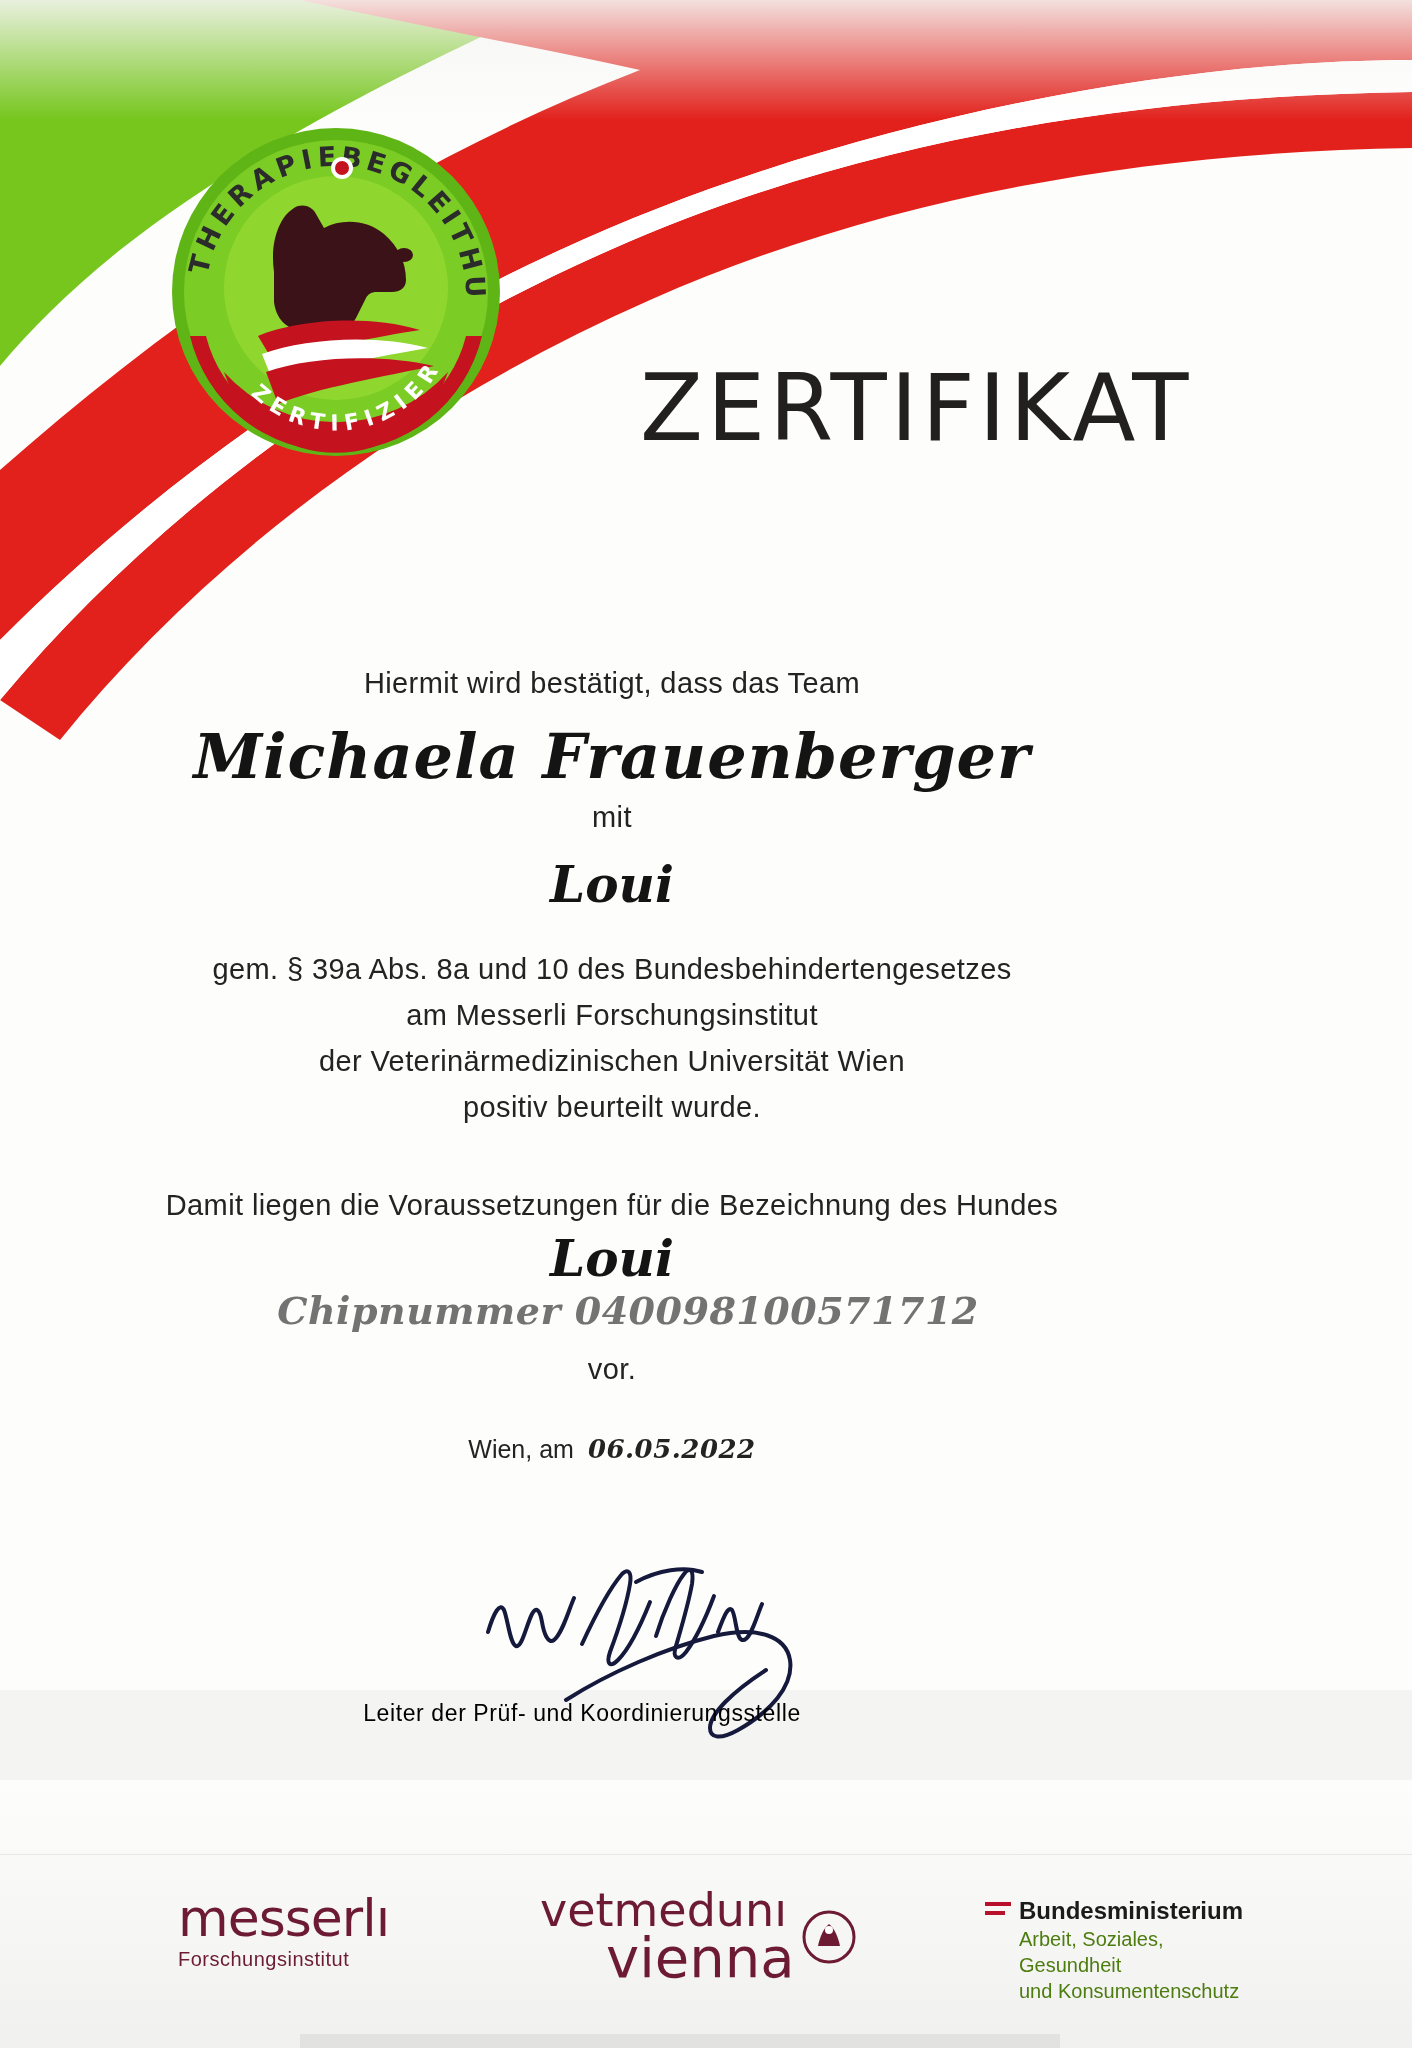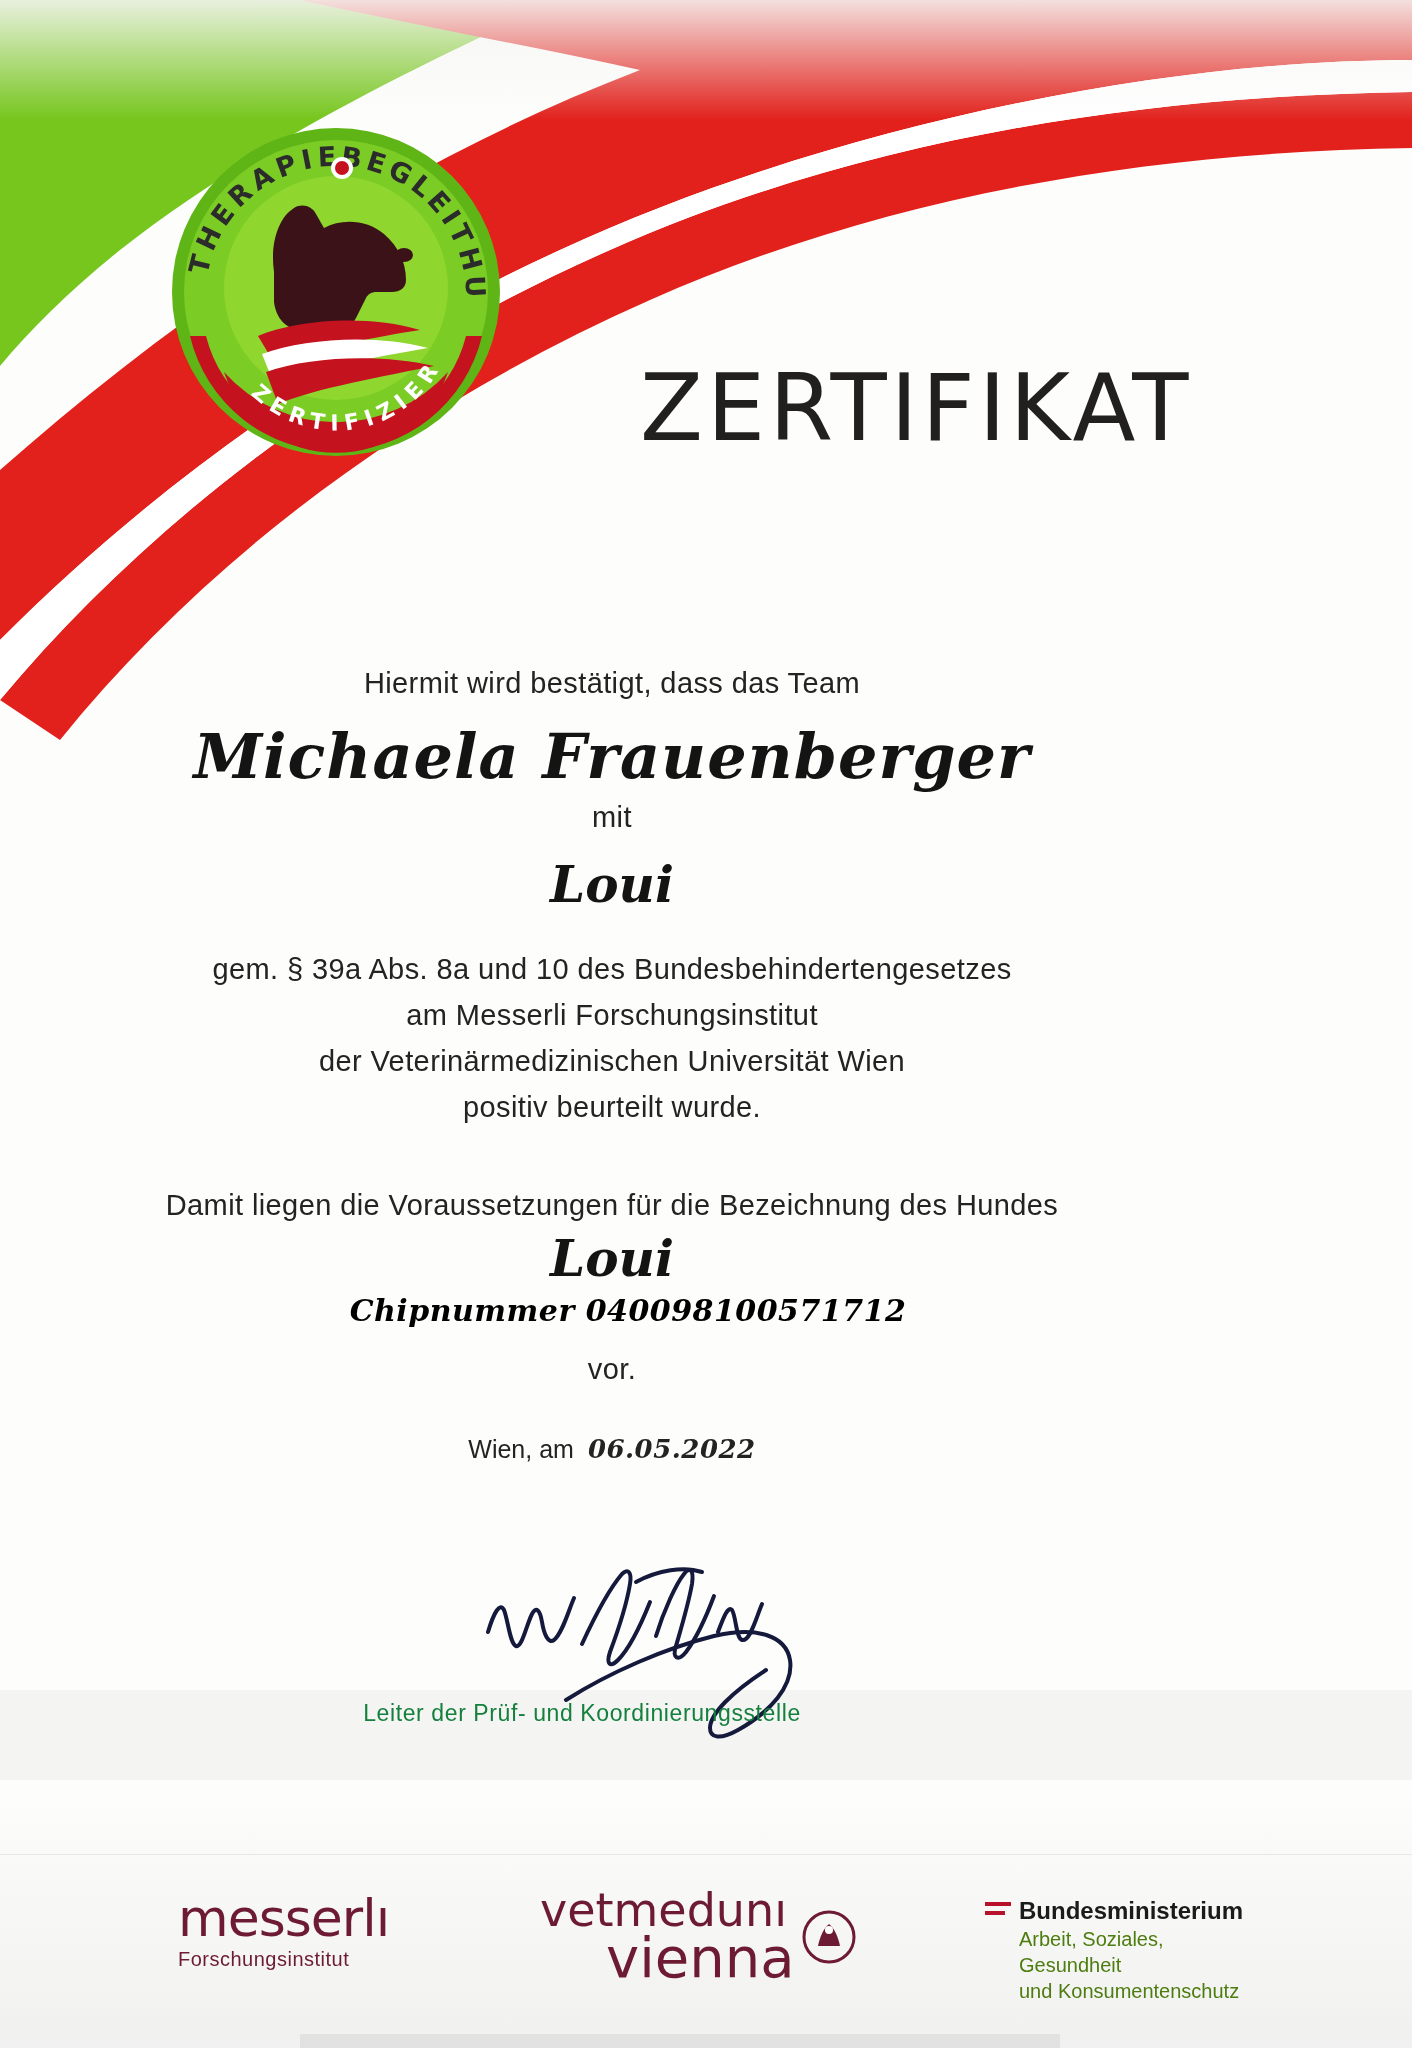--- a/index.html
+++ b/index.html
@@ -108,23 +108,23 @@
     font-style: italic;
     font-weight: 700;
     font-size: 50px;
     line-height: 62px;
     color: #141414;
   }
   .chip {
     font-family: "DejaVu Serif", serif;
     font-style: italic;
     font-weight: 700;
-    font-size: 30px;
+    font-size: 38px;
     line-height: 42px;
-    color: #000000;
+    color: #737373;
     letter-spacing: 0.5px;
     margin-left: 32px;
   }
 
   .date-row {
     margin-top: 42px;
     font-size: 25px;
     color: #232323;
   }
   .date-row .date-value {
@@ -146,21 +146,21 @@
   }
   .signature svg { display:block; }
 
   .sig-caption {
     position: absolute;
     left: 0;
     top: 1700px;
     width: 1164px;
     text-align: center;
     font-size: 23px;
-    color: #15803d;
+    color: #000000;
     letter-spacing: 0.6px;
   }
 
   
   .footer {
     position: absolute;
     left: 0;
     top: 1880px;
     width: 1232px;
     height: 130px;

